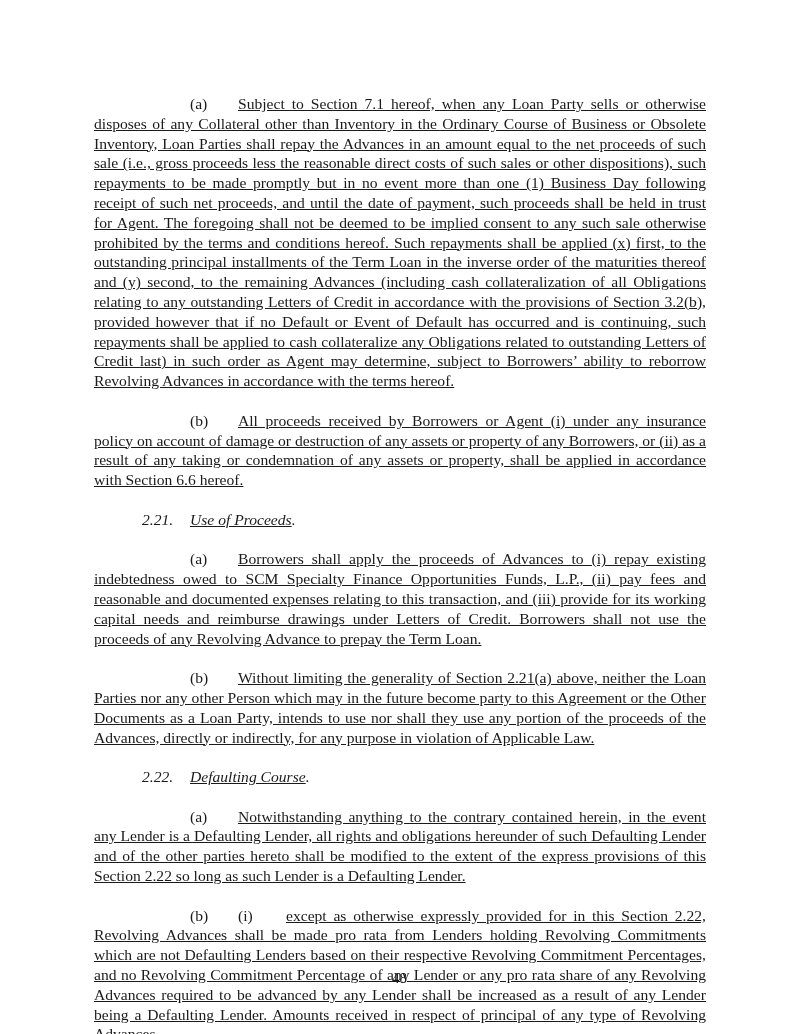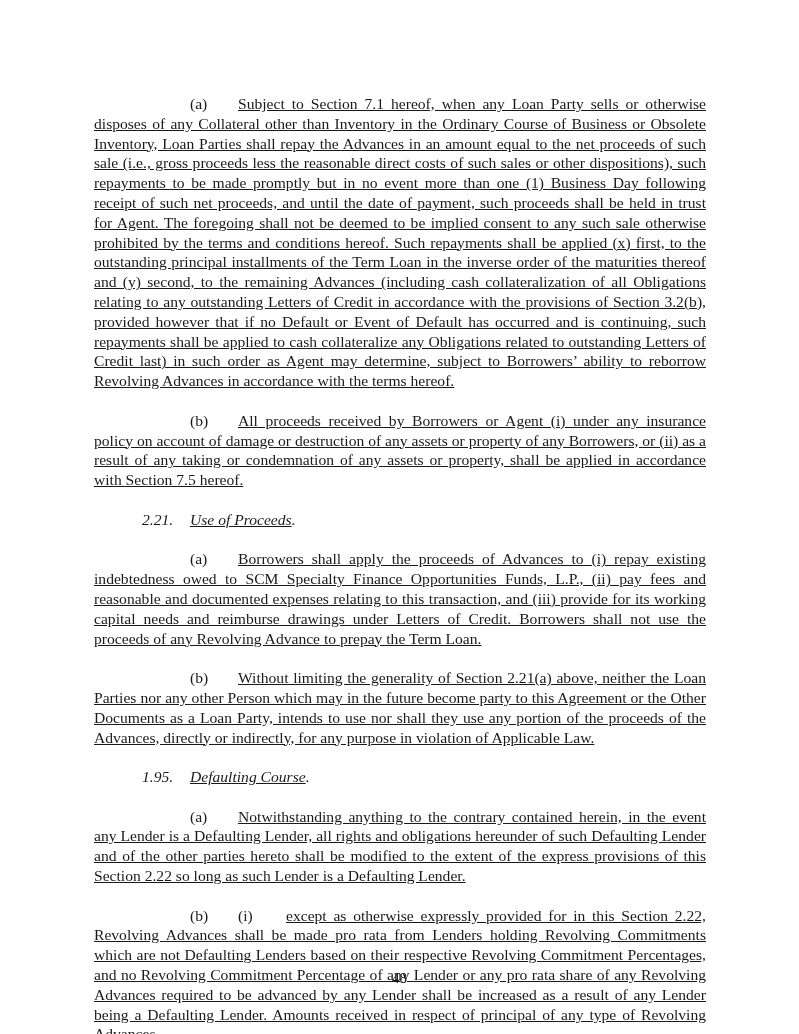--- a/index.html
+++ b/index.html
@@ -24,37 +24,37 @@
 </head>
 <body>
 
 <div class="page">
 
   <p class="para">
     <span class="ind-a"></span><span class="lbl-a">(a)</span><span>Subject to Section 7.1 hereof, when any Loan Party sells or otherwise disposes of any Collateral other than Inventory in the Ordinary Course of Business or Obsolete Inventory, Loan Parties shall repay the Advances in an amount equal to the net proceeds of such sale (i.e., gross proceeds less the reasonable direct costs of such sales or other dispositions), such repayments to be made promptly but in no event more than one (1) Business Day following receipt of such net proceeds, and until the date of payment, such proceeds shall be held in trust for Agent. The foregoing shall not be deemed to be implied consent to any such sale otherwise prohibited by the terms and conditions hereof.  Such repayments shall be applied (x) first, to the outstanding principal installments of the Term Loan in the inverse order of the maturities thereof and (y) second, to the remaining Advances (including cash collateralization of all Obligations relating to any outstanding Letters of Credit in accordance with the provisions of Section 3.2(b), provided however that if no Default or Event of Default has occurred and is continuing, such repayments shall be applied to cash collateralize any Obligations related to outstanding Letters of Credit last) in such order as Agent may determine, subject to Borrowers’ ability to reborrow Revolving Advances in accordance with the terms hereof.</span>
   </p>
 
   <p class="para">
-    <span class="ind-a"></span><span class="lbl-a">(b)</span><span>All proceeds received by Borrowers or Agent (i) under any insurance policy on account of damage or destruction of any assets or property of any Borrowers, or (ii) as a result of any taking or condemnation of any assets or property, shall be applied in accordance with Section 7.5 hereof.</span>
+    <span class="ind-a"></span><span class="lbl-a">(b)</span><span>All proceeds received by Borrowers or Agent (i) under any insurance policy on account of damage or destruction of any assets or property of any Borrowers, or (ii) as a result of any taking or condemnation of any assets or property, shall be applied in accordance with Section 6.6 hereof.</span>
   </p>
 
   <p class="heading">
     <span class="num">2.21.</span><span class="title">Use of Proceeds</span><span>.</span>
   </p>
 
   <p class="para">
     <span class="ind-a"></span><span class="lbl-a">(a)</span><span>Borrowers shall apply the proceeds of Advances to (i) repay existing indebtedness owed to SCM Specialty Finance Opportunities Funds, L.P., (ii) pay fees and reasonable and documented expenses relating to this transaction, and (iii) provide for its working capital needs and reimburse drawings under Letters of Credit.  Borrowers shall not use the proceeds of any Revolving Advance to prepay the Term Loan.</span>
   </p>
 
   <p class="para">
     <span class="ind-a"></span><span class="lbl-a">(b)</span><span>Without limiting the generality of Section 2.21(a) above, neither the Loan Parties nor any other Person which may in the future become party to this Agreement or the Other Documents as a Loan Party, intends to use nor shall they use any portion of the proceeds of the Advances, directly or indirectly, for any purpose in violation of Applicable Law.</span>
   </p>
 
   <p class="heading">
-    <span class="num">1.95.</span><span class="title">Defaulting Course</span><span>.</span>
+    <span class="num">2.22.</span><span class="title">Defaulting Course</span><span>.</span>
   </p>
 
   <p class="para">
     <span class="ind-a"></span><span class="lbl-a">(a)</span><span>Notwithstanding anything to the contrary contained herein, in the event any Lender is a Defaulting Lender, all rights and obligations hereunder of such Defaulting Lender and of the other parties hereto shall be modified to the extent of the express provisions of this Section 2.22 so long as such Lender is a Defaulting Lender.</span>
   </p>
 
   <p class="para">
     <span class="ind-a"></span><span class="lbl-a">(b)</span><span class="lbl-i">(i)</span><span>except as otherwise expressly provided for in this Section 2.22, Revolving Advances shall be made pro rata from Lenders holding Revolving Commitments which are not Defaulting Lenders based on their respective Revolving Commitment Percentages, and no Revolving Commitment Percentage of any Lender or any pro rata share of any Revolving Advances required to be advanced by any Lender shall be increased as a result of any Lender being a Defaulting Lender.  Amounts received in respect of principal of any type of Revolving Advances</span>
   </p>
 

